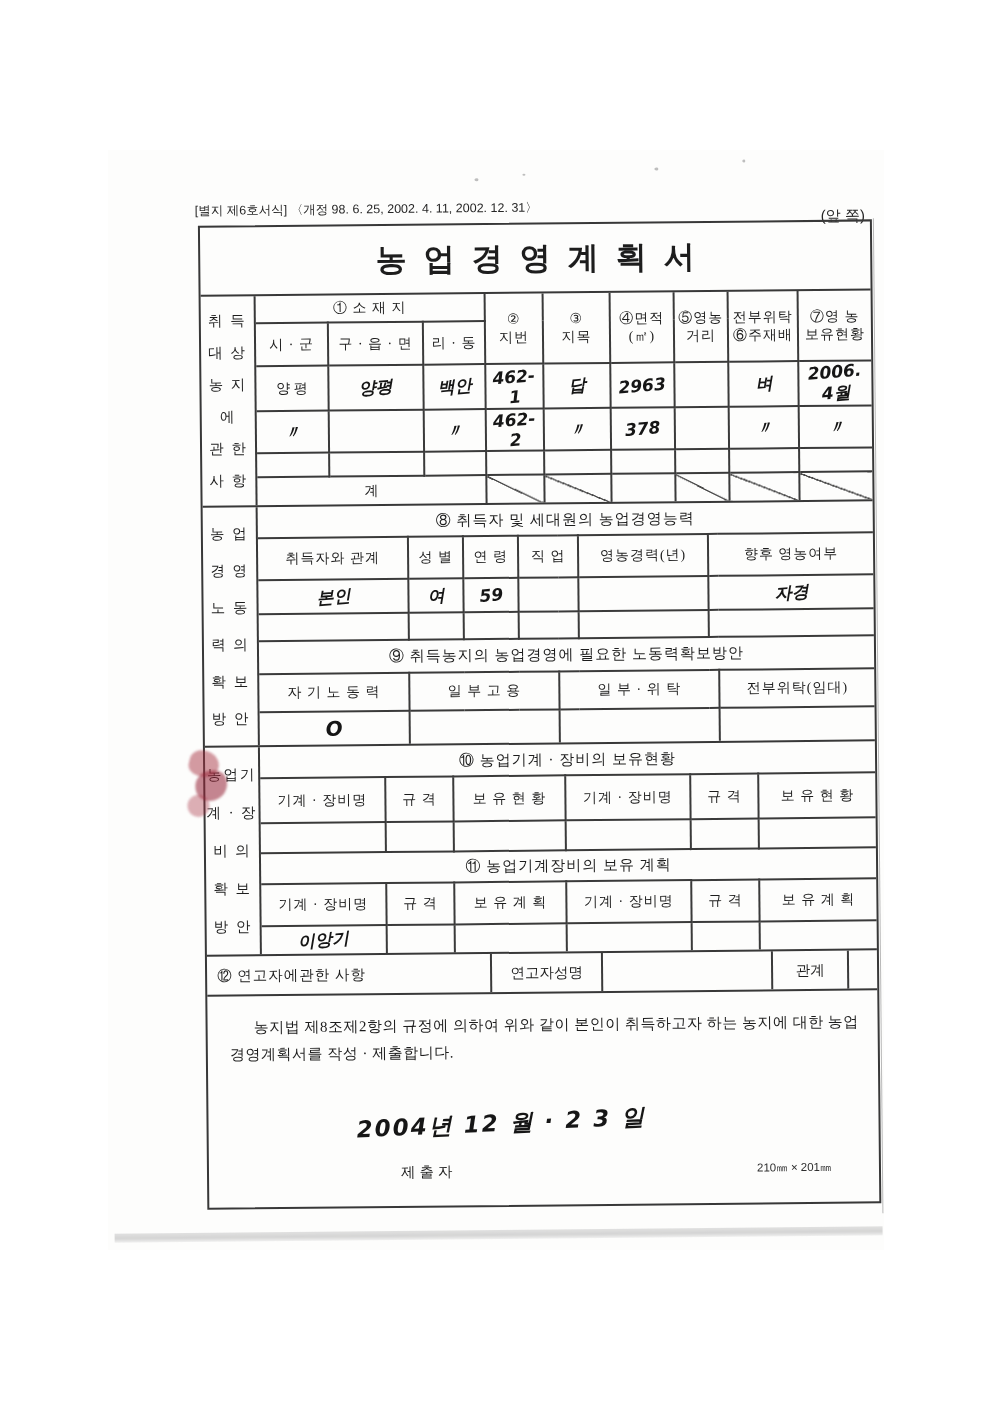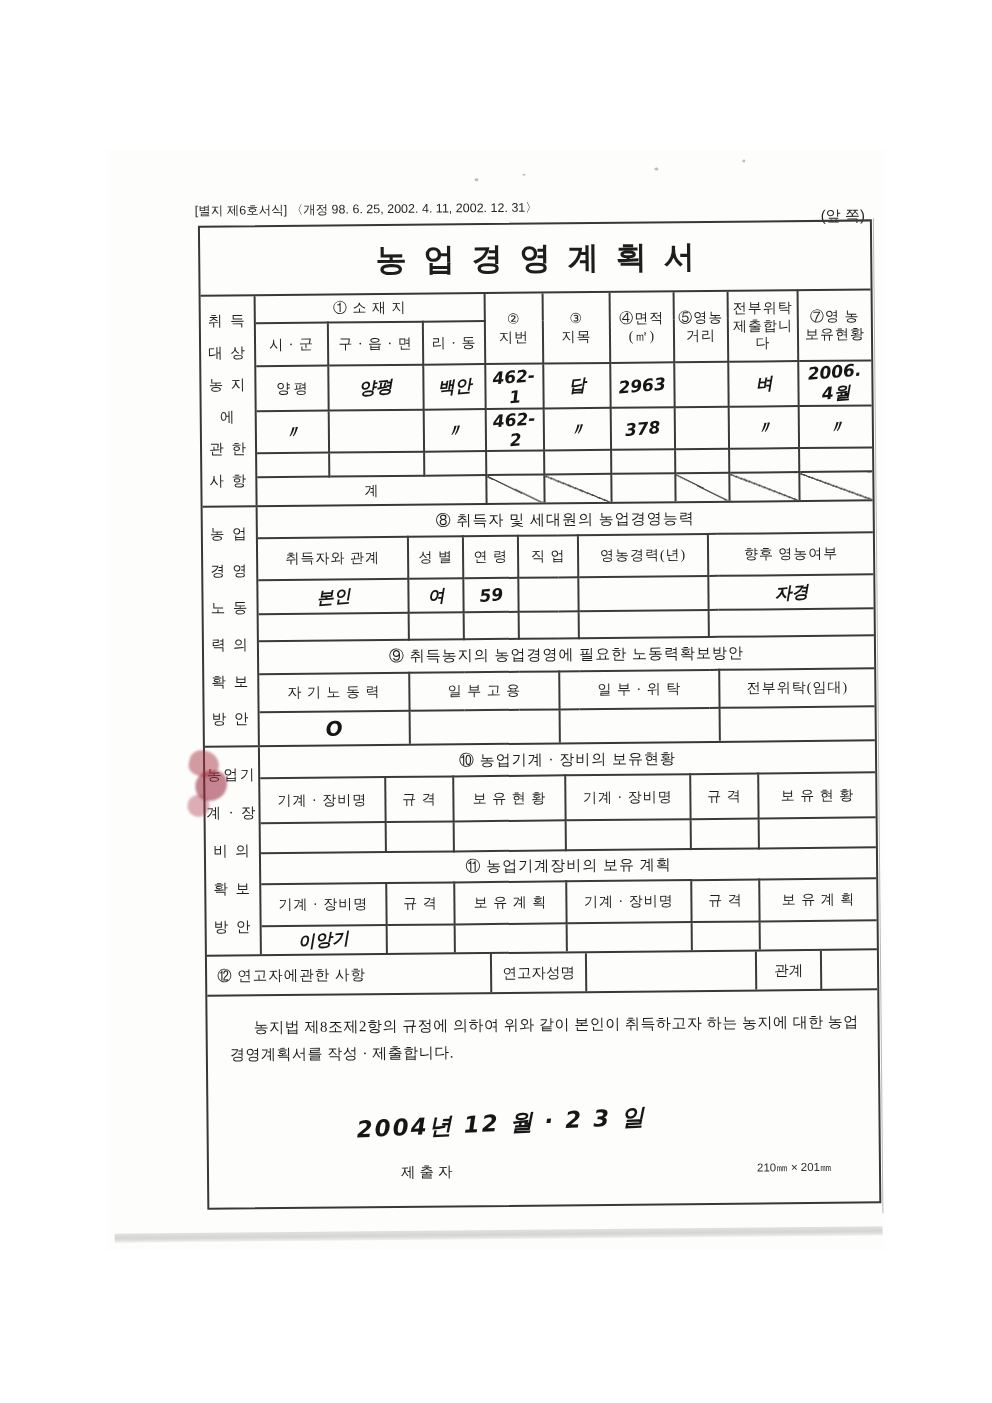--- a/index.html
+++ b/index.html
@@ -115,21 +115,21 @@
               <th rowspan="2" class="hdr hdr2">
                 <div>④면적</div>
                 <div>(㎡)</div>
               </th>
               <th rowspan="2" class="hdr hdr2">
                 <div>⑤영농</div>
                 <div>거리</div>
               </th>
               <th rowspan="2" class="hdr hdr2">
                 <div>전부위탁</div>
-                <div>제출합니다</div>
+                <div>⑥주재배</div>
               </th>
               <th rowspan="2" class="hdr hdr2">
                 <div>⑦영 농</div>
                 <div>보유현황</div>
               </th>
             </tr>
             <tr style="height:43px">
               <th class="hdr">시 · 군</th>
               <th class="hdr">구 · 읍 · 면</th>
               <th class="hdr">리 · 동</th>
@@ -307,23 +307,23 @@
               <td><span></span></td>
               <td><span></span></td>
               <td><span></span></td>
             </tr>
           </tbody>
             </table>
         </div>
 
         <div class="row12">
           <div class="c lbl" style="width:285px">⑫ 연고자에관한 사항</div>
-          <div class="c" style="width:95px">연고자성명</div>
+          <div class="c" style="width:111px">연고자성명</div>
           <div class="c" style="width:170px"></div>
-          <div class="c" style="width:65px">관계</div>
+          <div class="c" style="width:76px">관계</div>
           <div class="c"></div>
         </div>
 
         <div class="decl">
           <p>농지법 제8조제2항의 규정에 의하여 위와 같이 본인이 취득하고자 하는 농지에 대한 농업경영계획서를 작성 · 제출합니다.</p>
           <div class="date hw">2004년  12 월 · 2 3 일</div>
           <div class="submitter">제출자</div>
         </div>
 
       </div>

